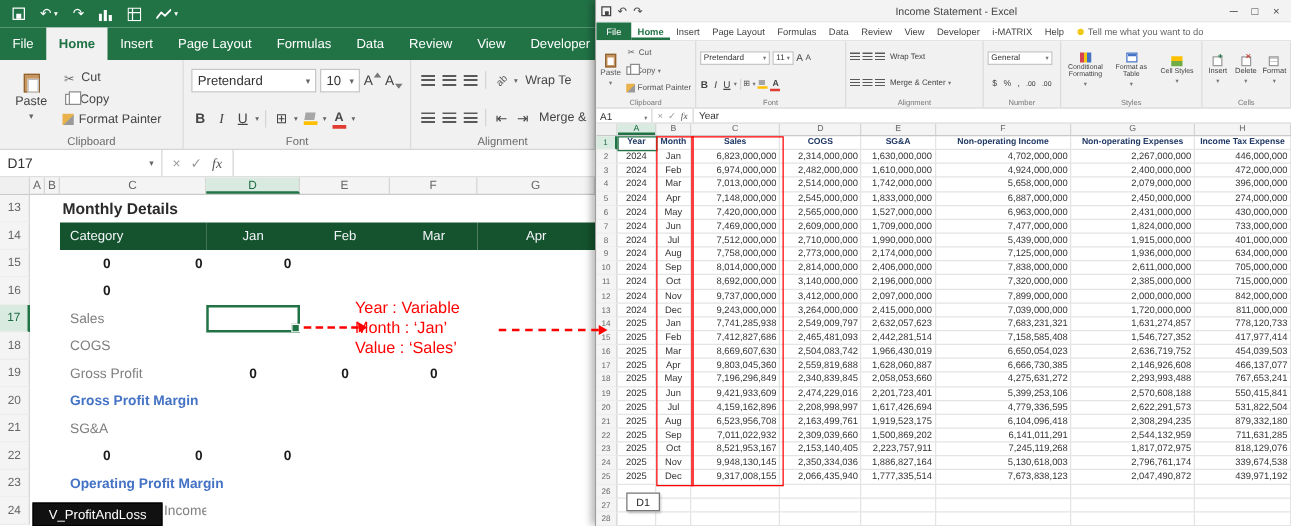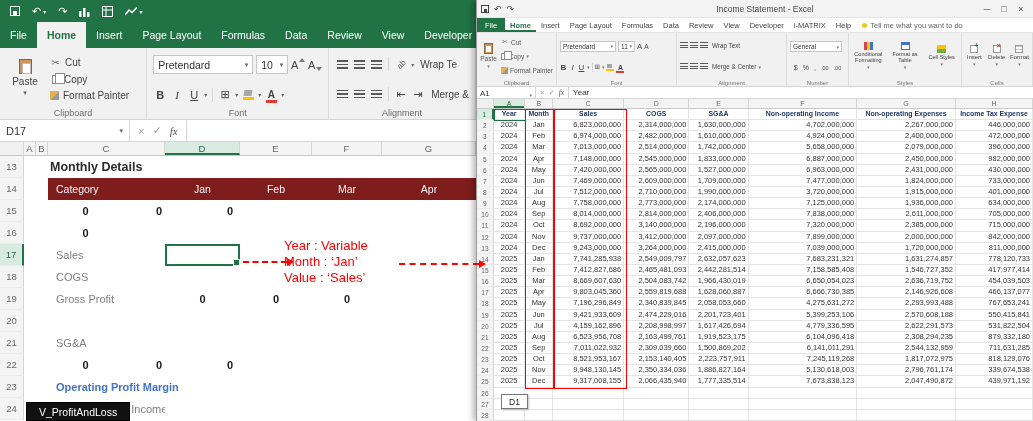--- a/index.html
+++ b/index.html
@@ -62,21 +62,21 @@
   .lcorner{width:24px;border-right:1px solid #D5D5D5;background:#F0F0F0}
   .lch{border-right:1px solid #D5D5D5;font-size:9.5px;color:#666;text-align:center;line-height:13px}
   .lch.sel{background:#D9EBE0;color:#1E6C43;border-bottom:2px solid #217346}
   .col-a{width:12px}.col-b{width:12px}.col-c{width:117px}.col-d{width:75px}.col-e{width:72px}.col-f{width:70px}.col-g{flex:1}
   .lw-grid{background:#fff}
   .lrow{display:flex;height:22px}
   .lrhdr{width:24px;background:#F4F4F4;border-right:1px solid #D5D5D5;border-bottom:1px solid #ECECEC;font-size:9.5px;color:#666;text-align:center;line-height:22px}
   .lrhdr.sel{background:#D9EBE0;color:#1E6C43;border-right:2px solid #217346}
   .lcell{font-size:11px;line-height:22px;overflow:hidden;white-space:nowrap}
   .row-title .lbl{font-weight:bold;color:#2B2B2B;font-size:12.5px;overflow:visible;padding-left:2px}
-  .row-header .lbl,.row-header .val{background:#7f1d1d;color:#F2F5F9}
+  .row-header .lbl,.row-header .val{background:#14532d;color:#F2F5F9}
   .row-header .lbl{padding-left:8px;font-size:10.5px}
   .row-header .val{text-align:center;font-size:10.5px}
   .row-item .lbl{color:#7F7F7F;padding-left:8px}
   .row-item .val{font-weight:bold;color:#1A1A1A;text-align:center}
   .row-section .lbl{color:#4472C4;font-weight:bold;padding-left:8px;overflow:visible}
   .selcell{box-shadow:inset 0 0 0 2px #217346;position:relative}
   .selcell::after{content:'';position:absolute;right:0px;bottom:0px;width:5px;height:5px;background:#217346;border:1px solid #fff}
   .lw-sheettab{position:absolute;left:26px;top:402px;height:19px;background:#111;color:#fff;font-size:10.5px;line-height:19px;padding:0 12px;cursor:pointer;border:1px solid #000}
 
   
@@ -134,21 +134,21 @@
   .ic1{background:linear-gradient(90deg,#D64550 33%,#F2C811 33% 66%,#4472C4 66%)}
   .ic2{background:#fff;border:1px solid #4472C4;box-shadow:inset 0 2px 0 #4472C4}
   .ic3{background:linear-gradient(180deg,#FFC000 50%,#70AD47 50%)}
   .stytxt{font-size:5.6px;line-height:6px;color:#444;white-space:normal}
   .cellbtn{display:flex;flex-direction:column;align-items:center;justify-content:center;width:22px;gap:1px;cursor:pointer;font-size:6px;color:#444}
   .cellic{width:8px;height:8px;border:1px solid #999;background:#fff;position:relative}
   .icg::after{content:'+';position:absolute;right:-1px;top:-4px;color:#1E7145;font-size:7px;font-weight:bold}
   .icr::after{content:'×';position:absolute;right:-1px;top:-4px;color:#C0392B;font-size:7px;font-weight:bold}
   .icb{background:repeating-linear-gradient(to bottom,#ccc 0 1px,#fff 1px 3px)}
   .rw-formula{height:12px;display:flex;align-items:stretch;background:#fff;border-bottom:1px solid #D5D5D5;font-size:8px}
-  .rnamebox{width:59px;border-right:1px solid #D5D5D5;display:flex;align-items:flex-end;justify-content:space-between;padding:0 3px;color:#333;cursor:pointer}
+  .rnamebox{width:45px;border-right:1px solid #D5D5D5;display:flex;align-items:flex-end;justify-content:space-between;padding:0 3px;color:#333;cursor:pointer}
   .rfbtns{display:flex;align-items:center;gap:4px;padding:0 4px;border-right:1px solid #D5D5D5}
   .rfbx{font-size:7.5px;color:#9a9a9a;cursor:pointer}
   .rfbx.fx{font-style:italic;font-family:"Liberation Serif",serif;color:#555}
   .rfinput{flex:1;line-height:11px;padding:0 4px;color:#333}
   .rw-colhdr{height:10px;display:flex;background:#F4F4F4;border-bottom:1px solid #C9C9C9}
   .rcorner{width:17px;border-right:1px solid #D5D5D5;background:#F0F0F0}
   .rch{border-right:1px solid #D5D5D5;font-size:7px;color:#666;text-align:center;line-height:9px}
   .rch.sel{background:#D9EBE0;color:#1E6C43;box-shadow:inset 0 -2px 0 #217346}
   .rc0{width:32px}.rc1{width:28px}.rc2{width:72px}.rc3{width:66px}.rc4{width:60px}.rc5{width:110px}.rc6{width:100px}.rc7{width:78px}
   .rrow{display:flex;height:11.143px}
@@ -411,20 +411,21 @@
           <div class="lcell col-c lbl">Gross Profit</div>
           <div class="lcell col-d val">0</div>
           <div class="lcell col-e val">0</div>
           <div class="lcell col-f val">0</div>
           <div class="lcell col-g val"></div>
         </div>
         <div class="lrow row-section">
           <div class="lrhdr">20</div>
           <div class="lcell col-a"></div>
           <div class="lcell col-b"></div>
+          <div class="lcell col-c lbl">Gross Profit Margin</div>
           <div class="lcell col-d val"></div>
           <div class="lcell col-e val"></div>
           <div class="lcell col-f val"></div>
           <div class="lcell col-g val"></div>
         </div>
         <div class="lrow row-item">
           <div class="lrhdr">21</div>
           <div class="lcell col-a"></div>
           <div class="lcell col-b"></div>
           <div class="lcell col-c lbl">SG&amp;A</div>
@@ -710,21 +711,21 @@
         </div>
         <div class="rrow">
           <div class="rnum">5</div>
           <div class="rcell rc0 ctr">2024</div>
           <div class="rcell rc1 ctr">Apr</div>
           <div class="rcell rc2 num">7,148,000,000</div>
           <div class="rcell rc3 num">2,545,000,000</div>
           <div class="rcell rc4 num">1,833,000,000</div>
           <div class="rcell rc5 num">6,887,000,000</div>
           <div class="rcell rc6 num">2,450,000,000</div>
-          <div class="rcell rc7 num">982,000,000</div>
+          <div class="rcell rc7 num">274,000,000</div>
         </div>
         <div class="rrow">
           <div class="rnum">6</div>
           <div class="rcell rc0 ctr">2024</div>
           <div class="rcell rc1 ctr">May</div>
           <div class="rcell rc2 num">7,420,000,000</div>
           <div class="rcell rc3 num">2,565,000,000</div>
           <div class="rcell rc4 num">1,527,000,000</div>
           <div class="rcell rc5 num">6,963,000,000</div>
           <div class="rcell rc6 num">2,431,000,000</div>
@@ -741,21 +742,21 @@
           <div class="rcell rc6 num">1,824,000,000</div>
           <div class="rcell rc7 num">733,000,000</div>
         </div>
         <div class="rrow">
           <div class="rnum">8</div>
           <div class="rcell rc0 ctr">2024</div>
           <div class="rcell rc1 ctr">Jul</div>
           <div class="rcell rc2 num">7,512,000,000</div>
           <div class="rcell rc3 num">2,710,000,000</div>
           <div class="rcell rc4 num">1,990,000,000</div>
-          <div class="rcell rc5 num">3,720,000,000</div>
+          <div class="rcell rc5 num">5,439,000,000</div>
           <div class="rcell rc6 num">1,915,000,000</div>
           <div class="rcell rc7 num">401,000,000</div>
         </div>
         <div class="rrow">
           <div class="rnum">9</div>
           <div class="rcell rc0 ctr">2024</div>
           <div class="rcell rc1 ctr">Aug</div>
           <div class="rcell rc2 num">7,758,000,000</div>
           <div class="rcell rc3 num">2,773,000,000</div>
           <div class="rcell rc4 num">2,174,000,000</div>

